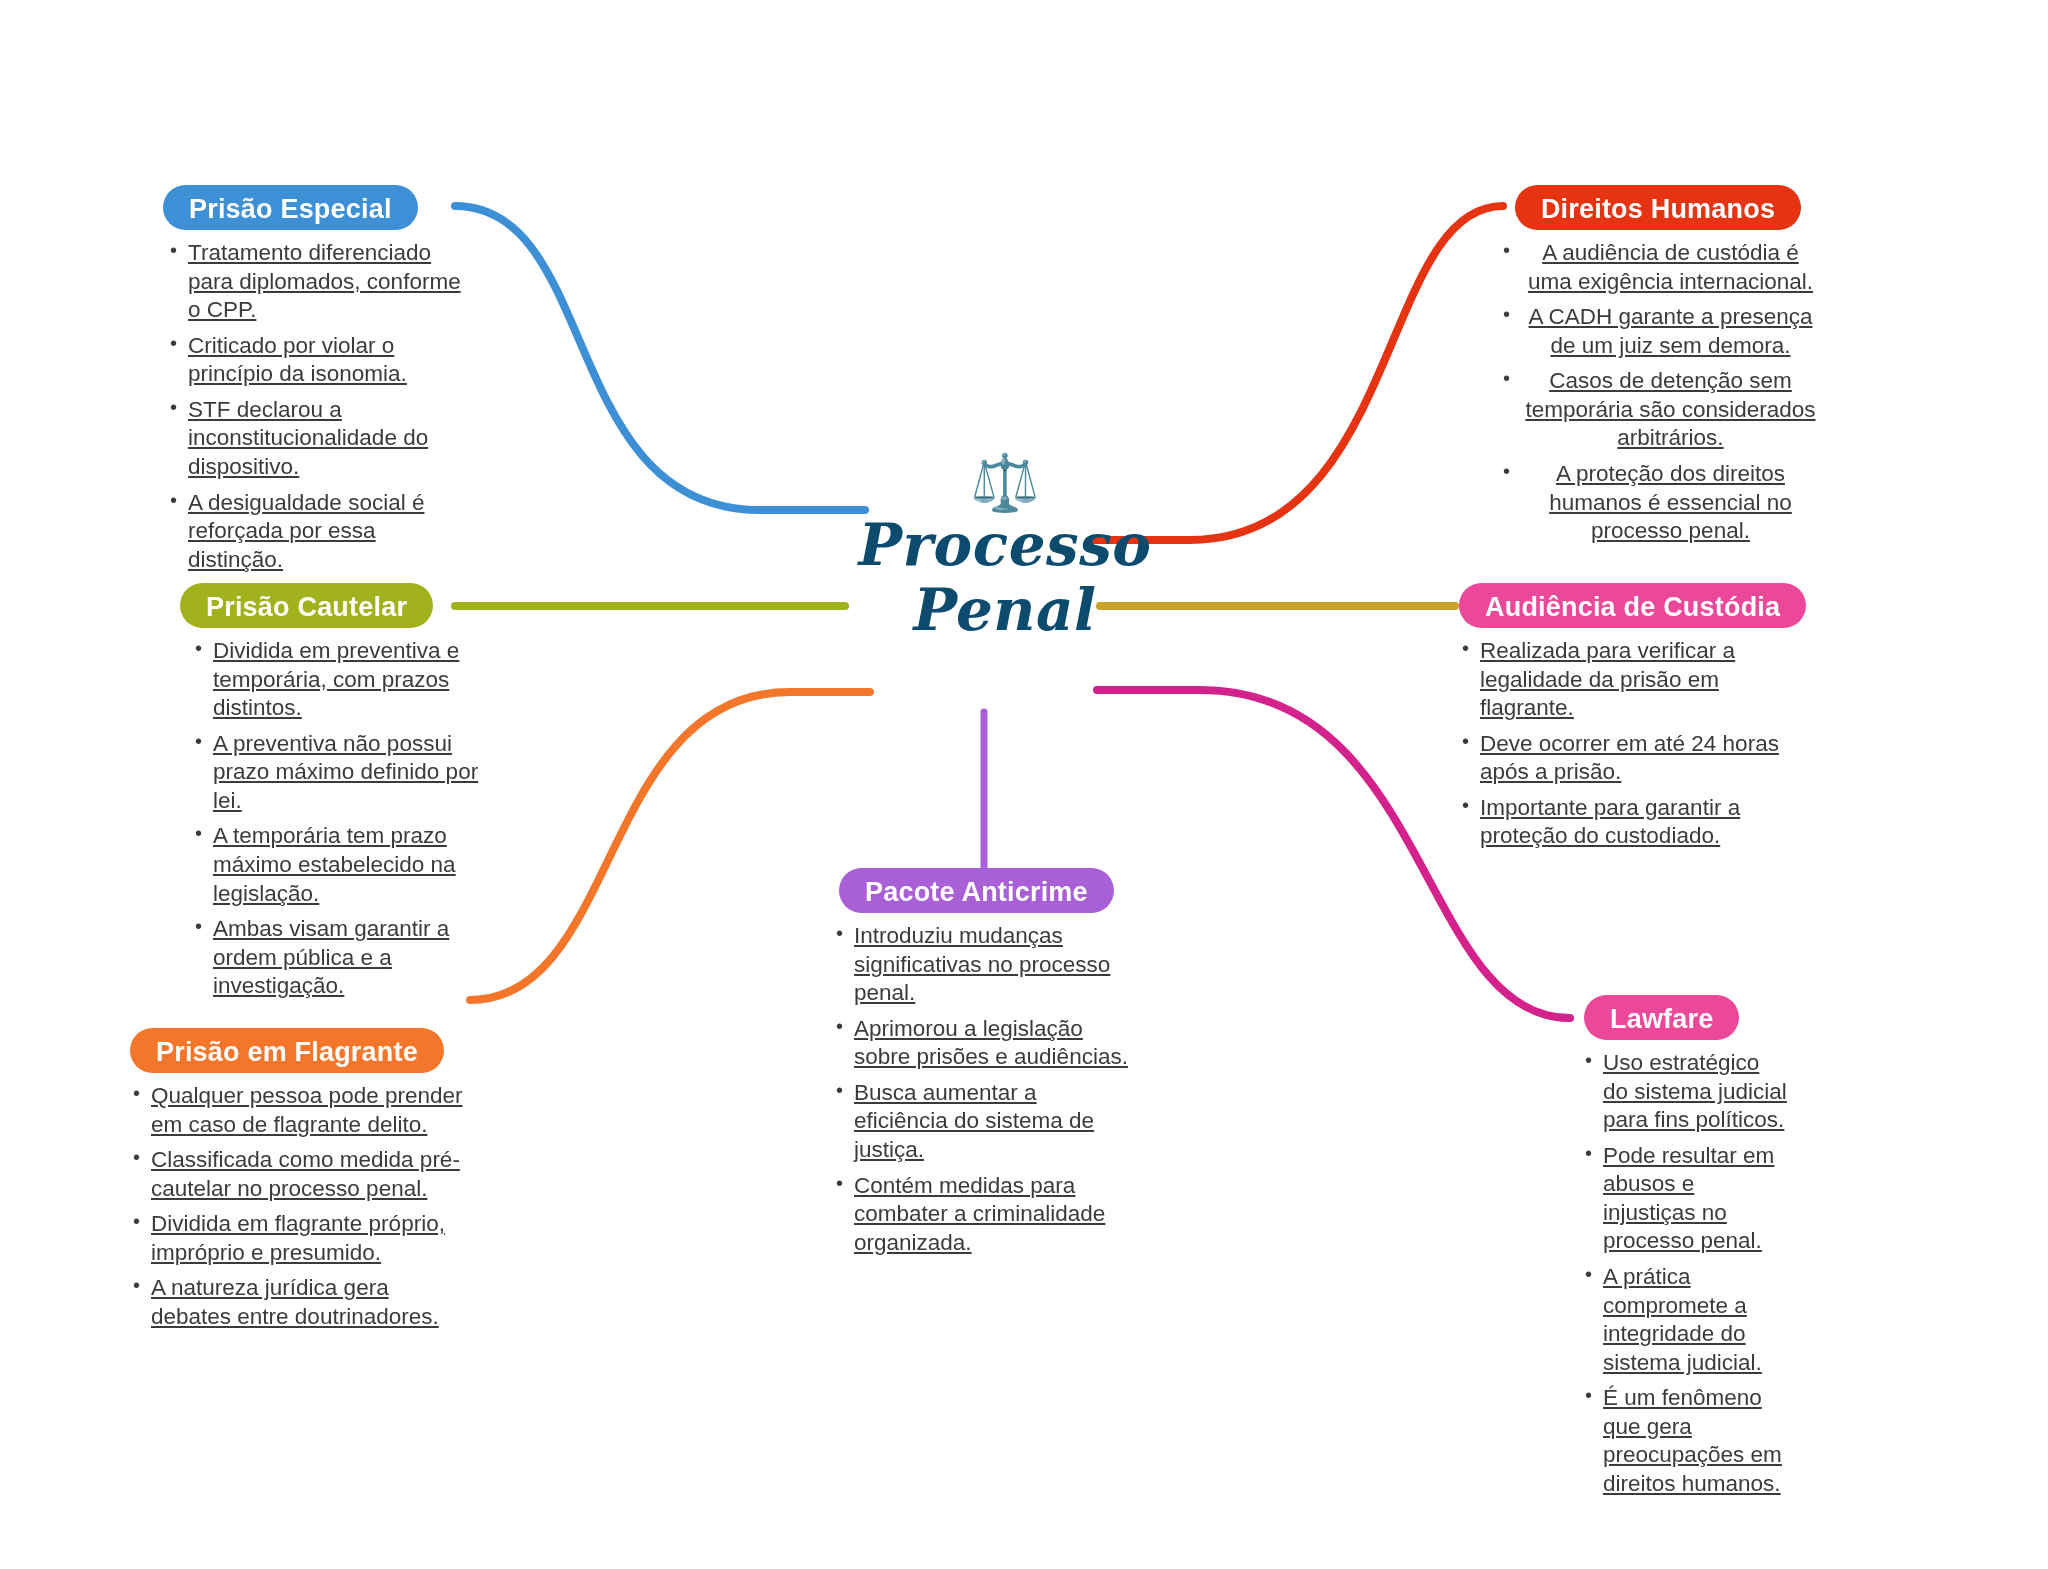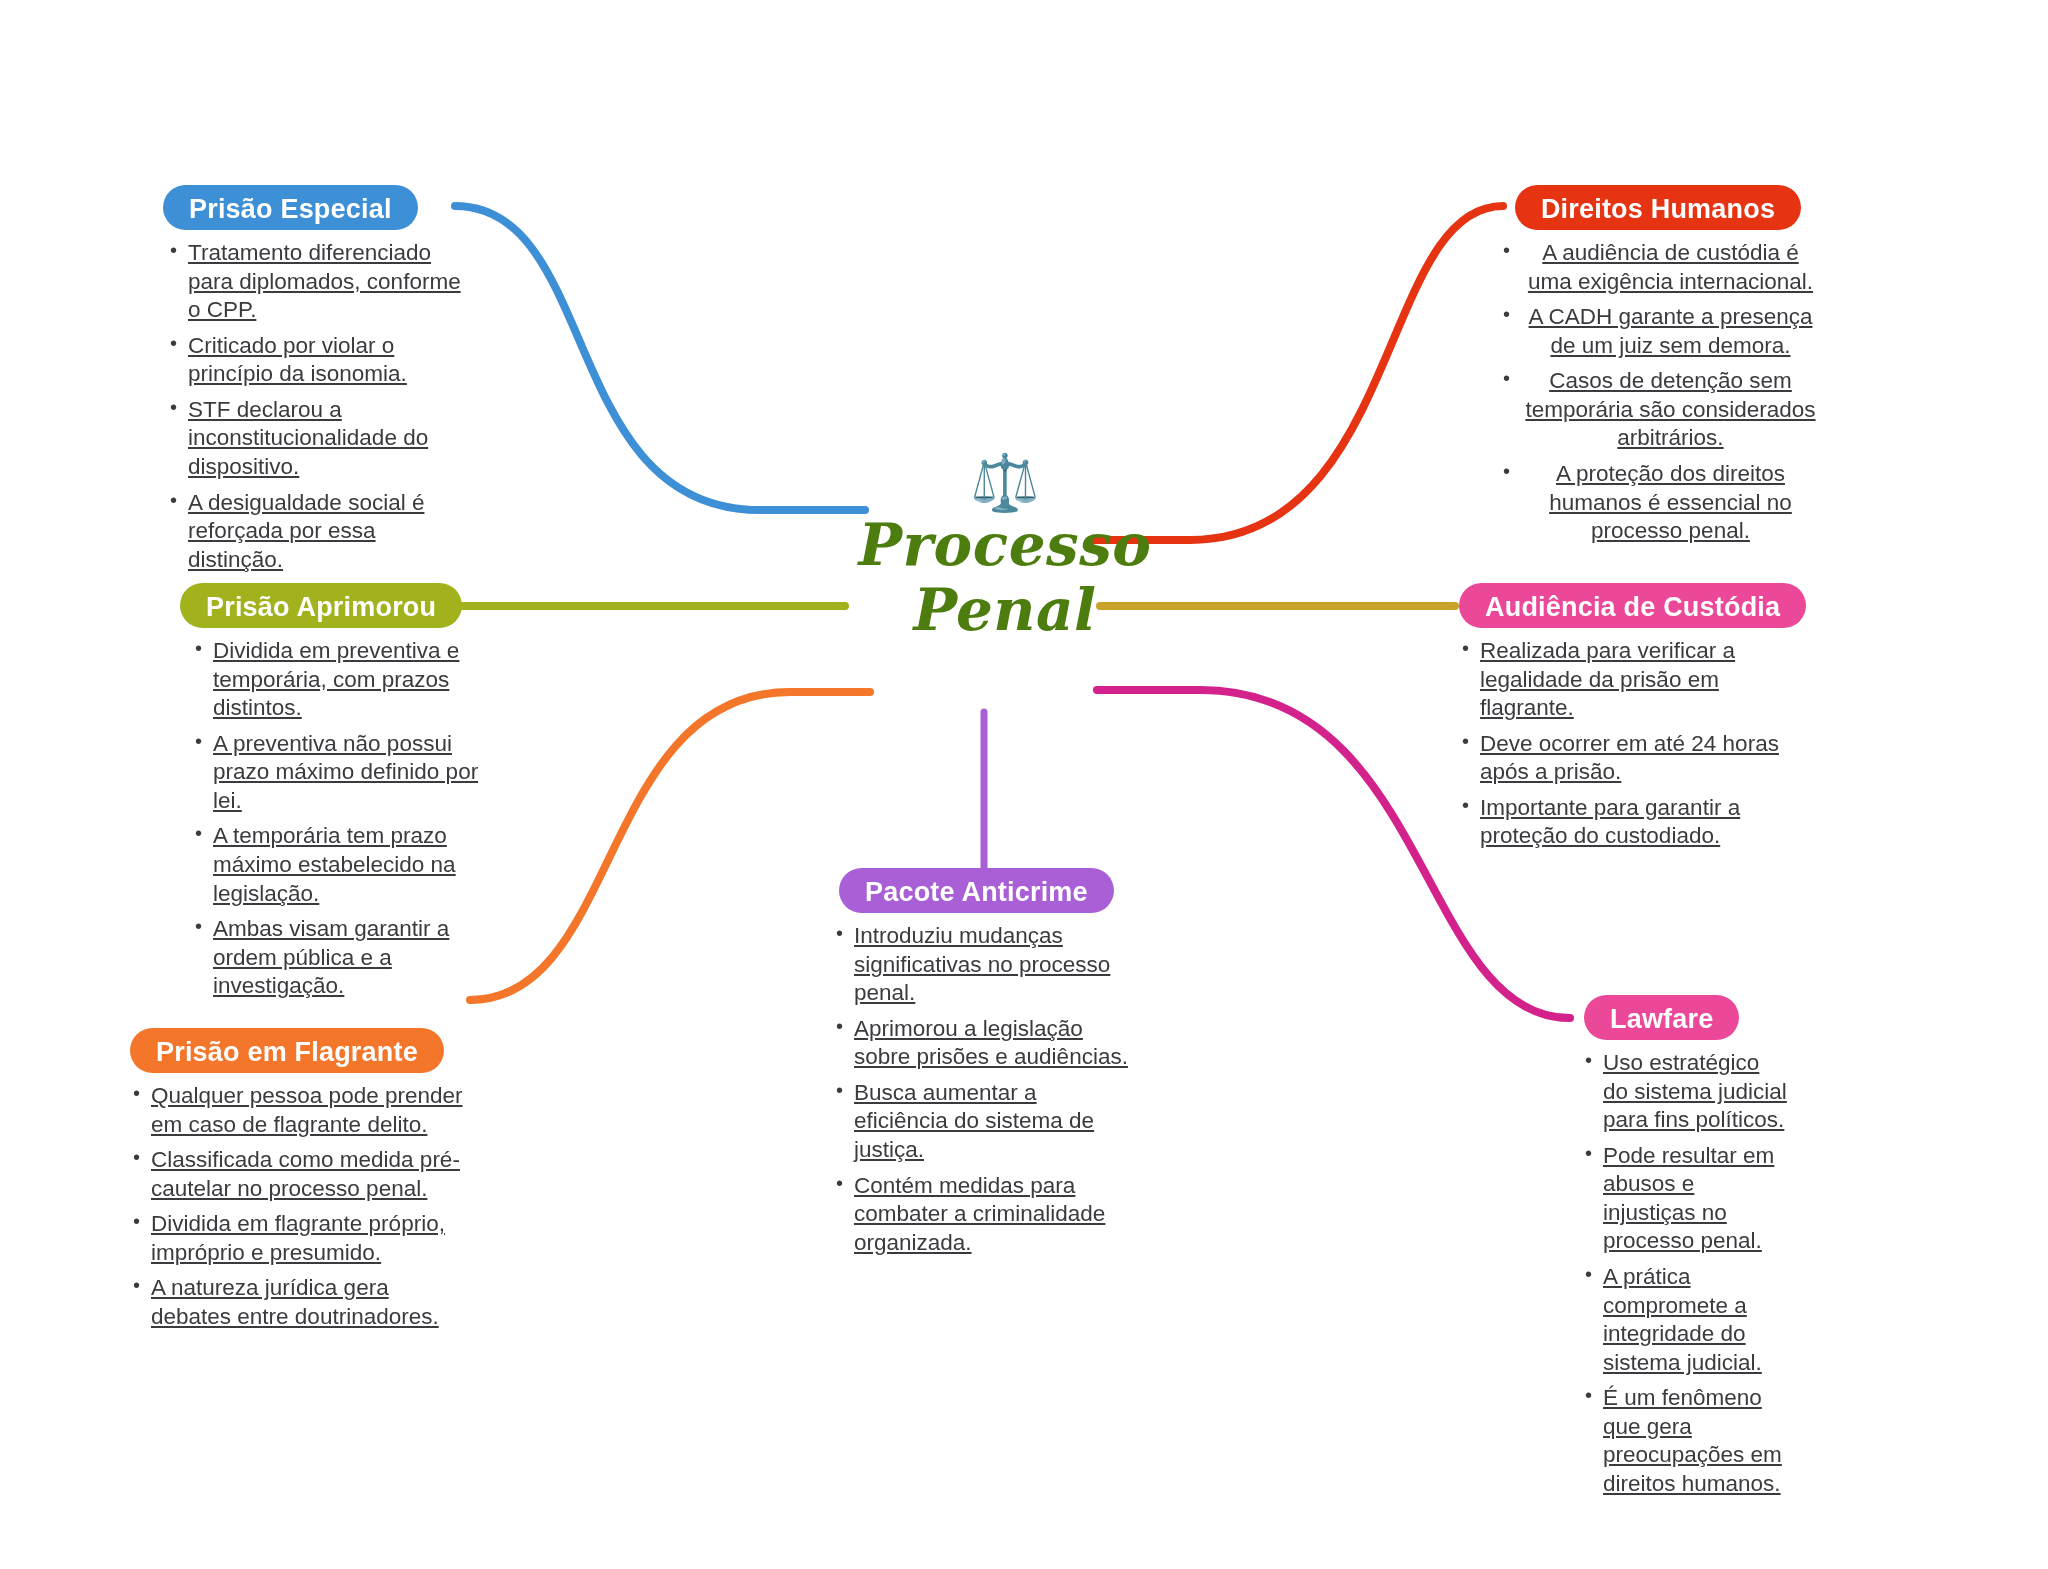--- a/index.html
+++ b/index.html
@@ -21,21 +21,21 @@
   ul.bullets li{position:relative;padding-left:21px;margin-bottom:7px;
         font-size:22.5px;line-height:1.27;color:#3b3b3f;text-decoration:underline;}
   ul.bullets li:before{content:"•";position:absolute;left:3px;top:-1px;
         font-size:20px;color:#3b3b3f;}
 
   
   #center{position:absolute;left:840px;top:455px;width:330px;
           text-align:center;}
   #scale-icon{font-size:56px;line-height:1;}
   #center-title{font-family:"DejaVu Serif",serif;font-style:italic;
-      font-size:58px;line-height:1.12;color:#4d7c0f;font-weight:600;
+      font-size:58px;line-height:1.12;color:#0c4a6e;font-weight:600;
       margin-top:2px;letter-spacing:.5px;}
 
   
   #b-prisao-especial{left:155px;top:185px;width:320px;}
   #b-direitos-humanos{left:1490px;top:185px;width:330px;text-align:center;}
   #b-prisao-cautelar{left:180px;top:583px;width:305px;}
   #b-audiencia-custodia{left:1455px;top:583px;width:360px;}
   #b-prisao-flagrante{left:130px;top:1028px;width:340px;}
   #b-pacote-anticrime{left:825px;top:868px;width:310px;}
   #b-lawfare{left:1560px;top:995px;width:230px;}
@@ -104,21 +104,21 @@
     <ul class="bullets">
       <li>A audiência de custódia é uma exigência internacional.</li>
       <li>A CADH garante a presença de um juiz sem demora.</li>
       <li>Casos de detenção sem temporária são considerados arbitrários.</li>
       <li>A proteção dos direitos humanos é essencial no processo penal.</li>
     </ul>
   </div>
 
   <div class="branch" id="b-prisao-cautelar">
     <div class="pill-wrap">
-      <span class="pill" style="background:#A2B21C">Prisão Aprimorou</span>
+      <span class="pill" style="background:#A2B21C">Prisão Cautelar</span>
     </div>
     <ul class="bullets">
       <li>Dividida em preventiva e temporária, com prazos distintos.</li>
       <li>A preventiva não possui prazo máximo definido por lei.</li>
       <li>A temporária tem prazo máximo estabelecido na legislação.</li>
       <li>Ambas visam garantir a ordem pública e a investigação.</li>
     </ul>
   </div>
 
   <div class="branch" id="b-audiencia-custodia">

